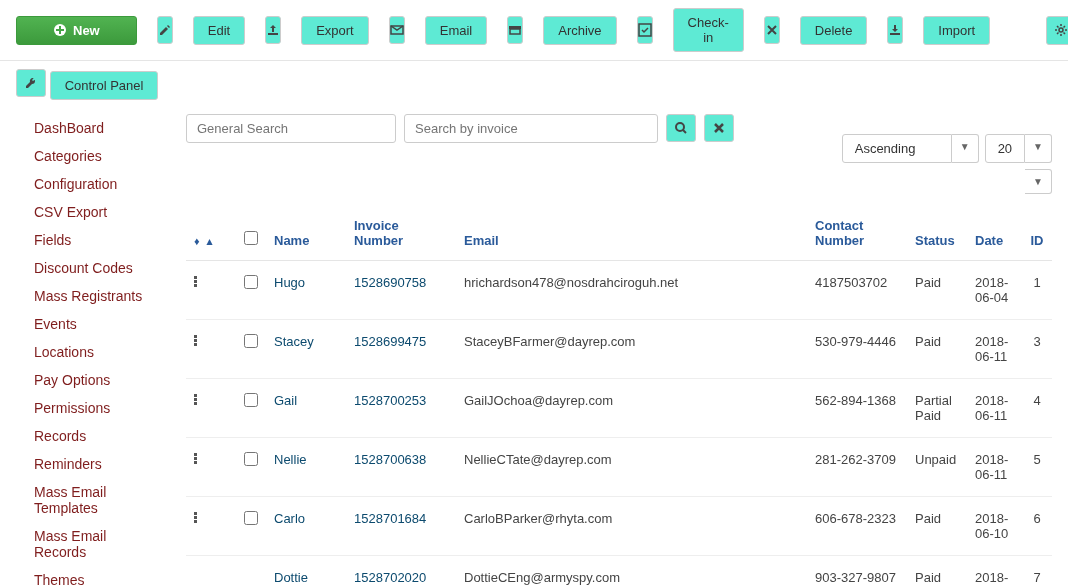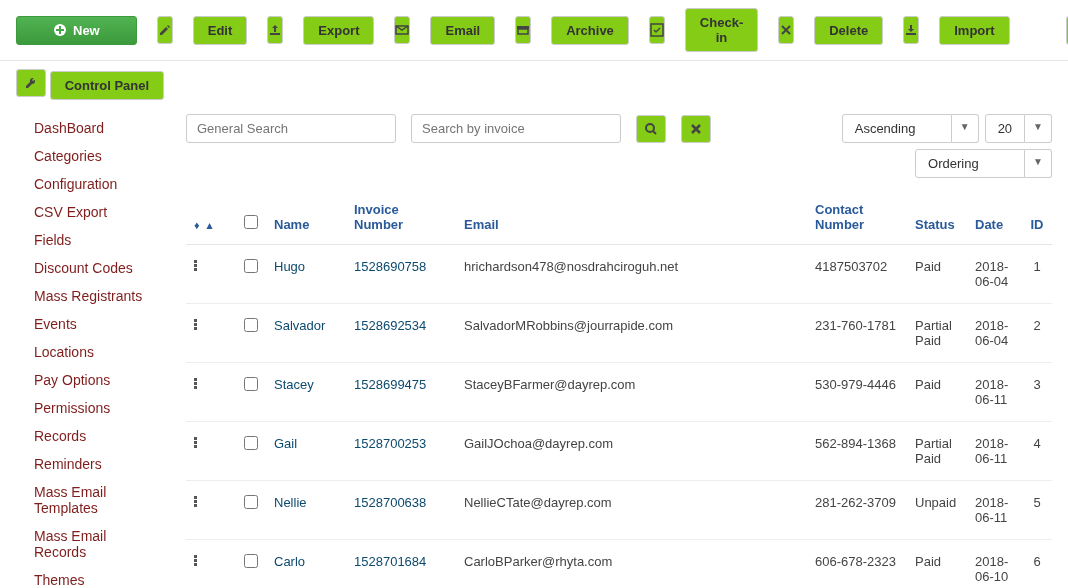--- a/index.html
+++ b/index.html
@@ -1,33 +1,33 @@
 <!DOCTYPE html>
 <html><head>
 <meta charset="utf-8">
 <style>
 * { box-sizing: border-box; margin: 0; padding: 0; }
 body { font-family: Arial, Helvetica, sans-serif; font-size: 13px; color: #333; background: #fff; width: 1068px; }
 .toolbar { padding: 8px 16px; display: flex; gap: 20px; align-items: center; border-bottom: 1px solid #e5e5e5; }
-.btn { display: inline-flex; align-items: center; gap: 6px; padding: 6px 14px; border: 1px solid #ccc; background: #84cc16; border-radius: 3px; cursor: pointer; font-size: 13px; color: #333; font-weight: bold; }
+.btn { display: inline-flex; align-items: center; gap: 6px; padding: 6px 14px; border: 1px solid #ccc; background: #5eead4; border-radius: 3px; cursor: pointer; font-size: 13px; color: #333; }
 .btn-new { background: #46a546; background: linear-gradient(#51b351,#3c9a3c); color: #fff; border: 1px solid #3c9a3c; font-weight: bold; padding: 6px 36px; }
 .btn-icon { width: 30px; justify-content: center; padding: 6px 0; }
 .icon { display: inline-block; width: 14px; height: 14px; }
 .toolbar-right { margin-left: auto; display: flex; gap: 8px; padding-left: 36px; }
 .subbar { padding: 8px 16px; }
 .main { display: flex; align-items: flex-start; }
 .sidebar { width: 170px; padding: 6px 0 6px 0; font-size: 14px; }
 .sidebar-item { padding: 6px 16px 6px 34px; color: #7f1d1d; cursor: pointer; }
 .sidebar-item.active { background: #3071a9; color: #fff; }
 .content { flex: 1; padding: 6px 16px 16px 16px; }
-.searchbar { display: flex; gap: 15px; align-items: flex-end; margin-bottom: 6px; }
+.searchbar { display: flex; gap: 8px; align-items: flex-start; margin-bottom: 6px; }
 .input { border: 1px solid #ccc; padding: 6px 10px; border-radius: 3px; font-size: 13px; color: #555; }
 .search-gen { width: 210px; }
-.search-inv { width: 210px; }
-.right-controls { margin-left: auto; display: flex; gap: 6px; align-items: center; }
+.search-inv { width: 254px; }
+.right-controls { margin-left: auto; display: flex; gap: 6px; align-items: center; margin-top: 20px; }
 .select-group { display: flex; }
 .select-main { border: 1px solid #ccc; padding: 6px 12px; border-radius: 3px 0 0 3px; background: #fff; font-size: 13px; }
 .select-caret { border: 1px solid #ccc; border-left: none; padding: 6px 8px; border-radius: 0 3px 3px 0; background: #fff; font-size: 10px; color: #666; }
 .row2 { display: flex; justify-content: flex-end; margin-bottom: 12px; }
 table { width: 100%; border-collapse: collapse; }
 th { text-align: left; padding: 12px 8px; color: #2a5a9a; font-weight: bold; font-size: 13px; vertical-align: bottom; border-bottom: 1px solid #e5e5e5; }
 td { padding: 14px 8px; border-bottom: 1px solid #eee; vertical-align: top; color: #444; }
 td.link { color: #0c4a6e; }
 .sort-icons { color: #2a5a9a; font-size: 11px; letter-spacing: 2px; }
 .kebab { display: inline-block; width: 4px; }
@@ -208,21 +208,20 @@
           <div class="select-caret">▼</div>
         </div>
         <div class="select-group">
           <div class="select-main"><span>20</span></div>
           <div class="select-caret">▼</div>
         </div>
       </div>
     </div>
     <div class="row2">
       <div class="select-group">
-        <div class="select-main" style="width:110px"><span>Ordering</span></div>
         <div class="select-caret">▼</div>
       </div>
     </div>
 
     <table>
       <thead>
         <tr>
           <th style="width:50px"><span class="sort-icons">♦ ▴</span></th>
           <th style="width:30px"><input type="checkbox" style=""></th>
           <th style="width:80px">Name</th>
@@ -242,31 +241,20 @@
             <td class="link">1528690758</td>
             <td>hrichardson478@nosdrahciroguh.net</td>
             <td>4187503702</td>
             <td>Paid</td>
             <td>2018-06-04</td>
             <td style="text-align:center">1</td>
           </tr>
           <tr>
             <td><span class="kebab"><span></span><span></span><span></span></span></td>
             <td><input type="checkbox" style=""></td>
-            <td class="link">Salvador</td>
-            <td class="link">1528692534</td>
-            <td>SalvadorMRobbins@jourrapide.com</td>
-            <td>231-760-1781</td>
-            <td>Partial Paid</td>
-            <td>2018-06-04</td>
-            <td style="text-align:center">2</td>
-          </tr>
-          <tr>
-            <td><span class="kebab"><span></span><span></span><span></span></span></td>
-            <td><input type="checkbox" style=""></td>
             <td class="link">Stacey</td>
             <td class="link">1528699475</td>
             <td>StaceyBFarmer@dayrep.com</td>
             <td>530-979-4446</td>
             <td>Paid</td>
             <td>2018-06-11</td>
             <td style="text-align:center">3</td>
           </tr>
           <tr>
             <td><span class="kebab"><span></span><span></span><span></span></span></td>

